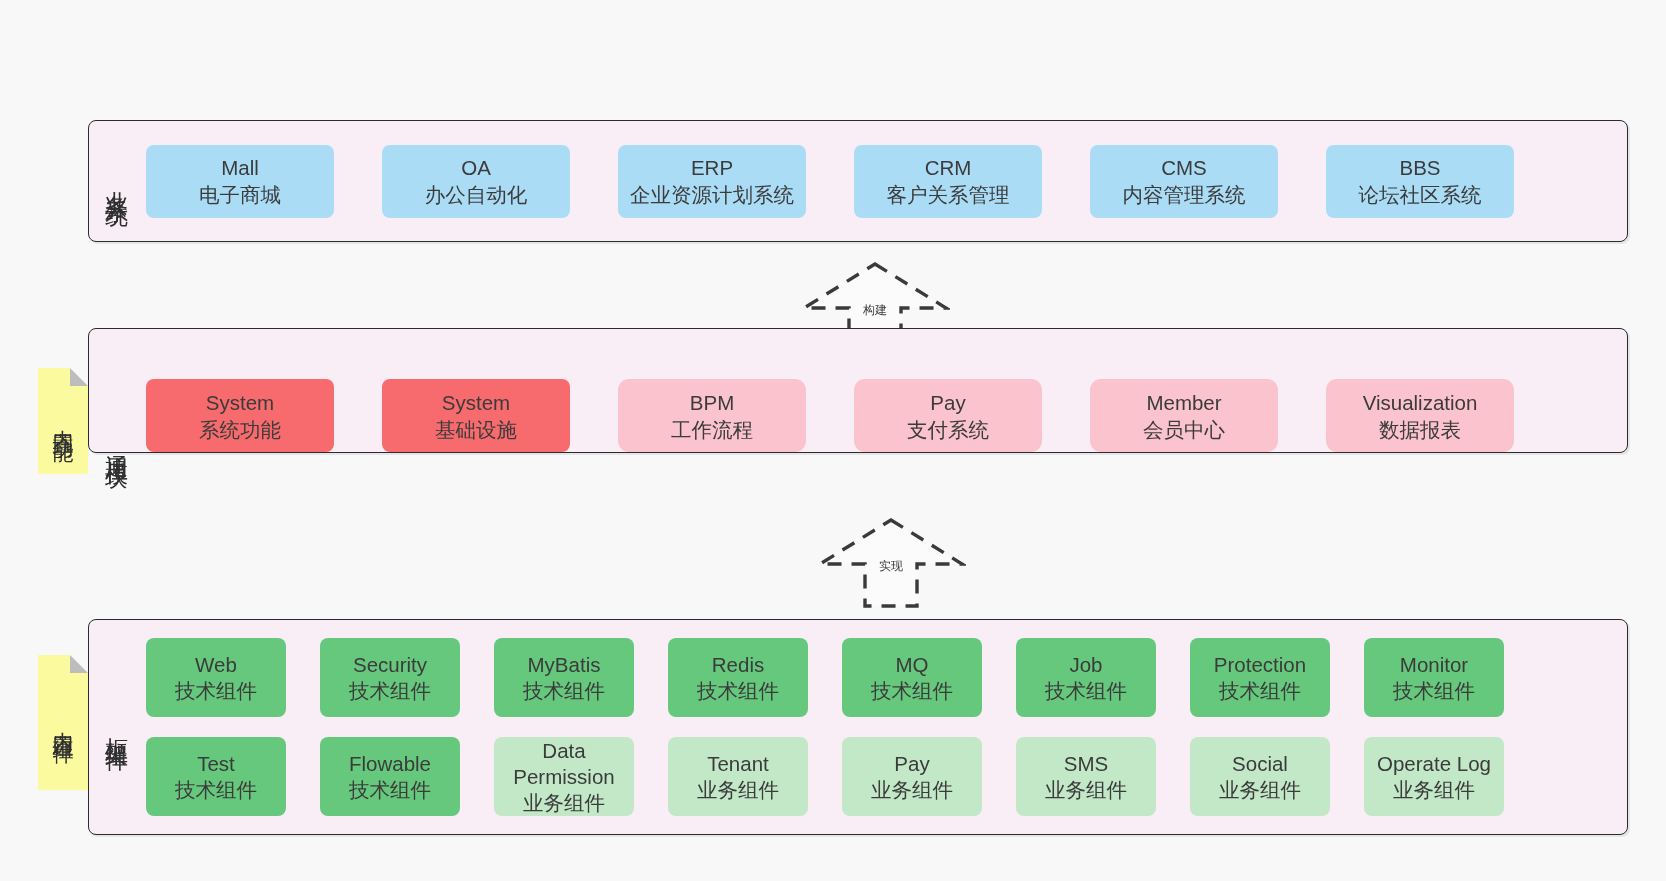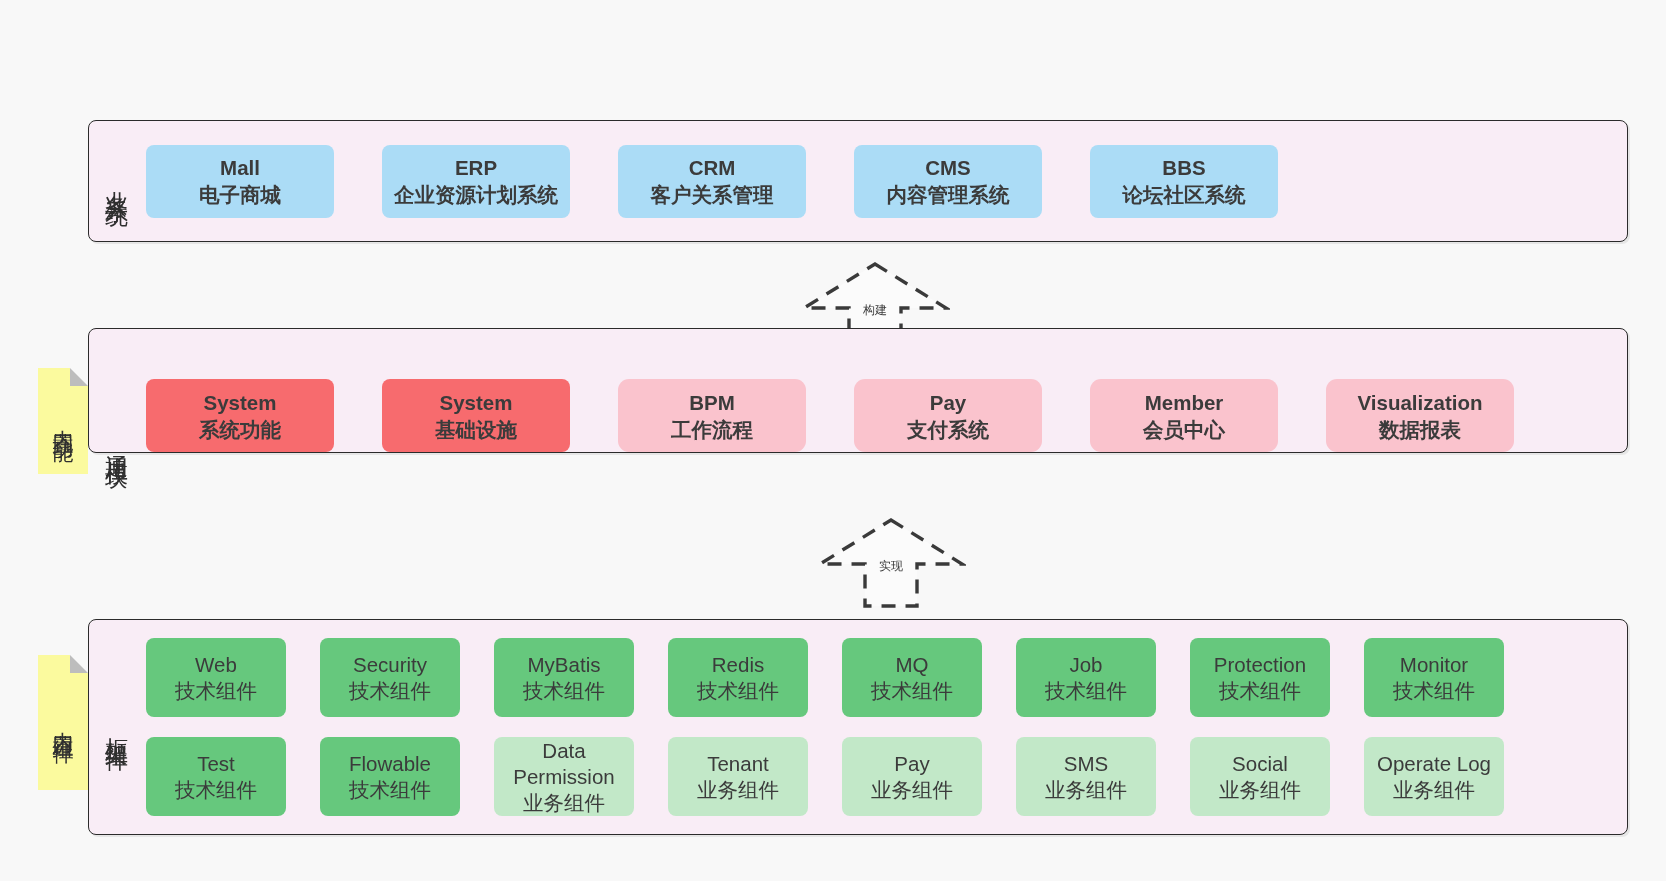--- a/index.html
+++ b/index.html
@@ -26,21 +26,21 @@
   #panel-modules{top:328px;height:125px;align-items:flex-end;}
   #panel-framework{top:619px;height:216px;}
 
   .vlabel{
     width:57px;flex:0 0 57px;
     display:flex;align-items:center;justify-content:center;
     writing-mode:vertical-rl;text-orientation:upright;
     font-size:23px;letter-spacing:4px;color:#2f2f2f;
   }
   .boxes{
-    flex:1;display:flex;align-items:center;gap:48px;font-weight:bold;
+    flex:1;display:flex;align-items:center;gap:48px;
   }
   .rows{
     flex:1;display:flex;flex-direction:column;justify-content:center;gap:20px;
   }
   .row8{display:flex;gap:34px;}
 
   
   .box{
     border-radius:8px;
     display:flex;flex-direction:column;align-items:center;justify-content:center;
@@ -90,20 +90,24 @@
 <div class="page">
 
   <section class="panel" id="panel-business">
     <div class="vlabel">业务系统</div>
     <div class="boxes">
       <div class="box b-blue">
         <span>Mall</span>
         <span>电子商城</span>
       </div>
       <div class="box b-blue">
+        <span>OA</span>
+        <span>办公自动化</span>
+      </div>
+      <div class="box b-blue">
         <span>ERP</span>
         <span>企业资源计划系统</span>
       </div>
       <div class="box b-blue">
         <span>CRM</span>
         <span>客户关系管理</span>
       </div>
       <div class="box b-blue">
         <span>CMS</span>
         <span>内容管理系统</span>

